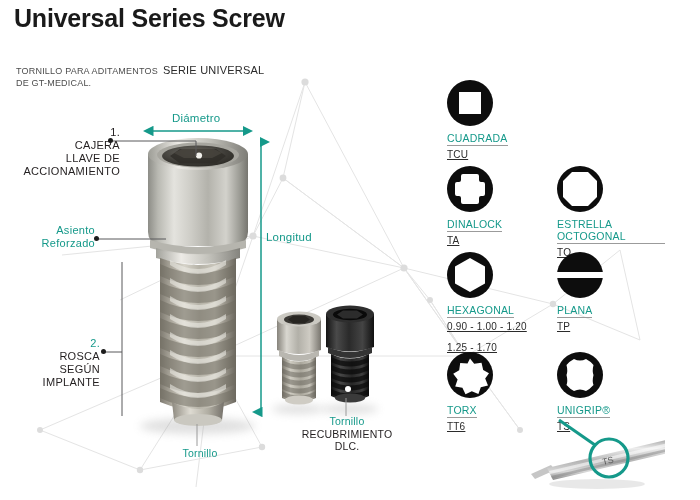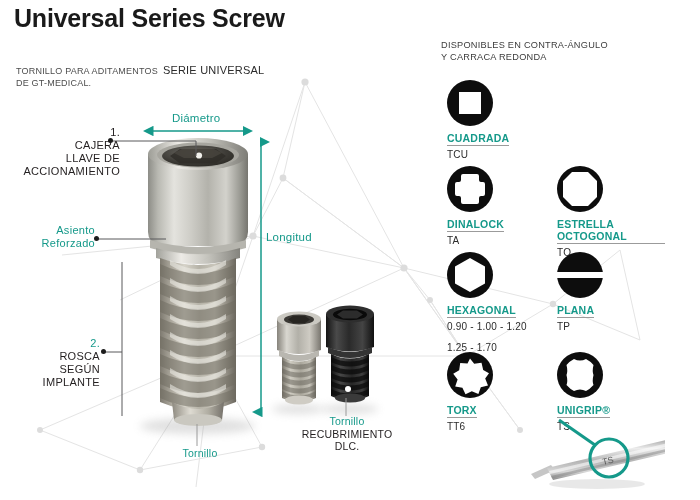--- a/index.html
+++ b/index.html
@@ -50,23 +50,23 @@
 
   
   .panel-head{
     position:absolute;left:441px;top:40px;z-index:6;
     font-size:9.2px;color:#3c3c3c;line-height:11.5px;letter-spacing:.25px;
   }
   .drv{position:absolute;z-index:6;width:110px;text-align:left;}
   .drv .ico{position:relative;width:46px;height:46px;display:block;}
   .drv .name{
     display:inline-block;font-size:10.5px;color:#15998a;letter-spacing:.2px;
-    border-bottom:1.4px solid #9b9b9b;padding-bottom:1px;margin-top:6px;font-weight:bold;
+    border-bottom:1.4px solid #9b9b9b;padding-bottom:1px;margin-top:6px;
   }
-  .drv .code{display:block;font-size:10px;color:#2b2b2b;margin-top:3px;line-height:11.5px;letter-spacing:.2px;}
+  .drv .code{display:block;font-size:10px;color:#2b2b2b;margin-top:3px;line-height:11.5px;letter-spacing:.2px;text-decoration:underline;}
 
   
   .disc{position:absolute;left:0;top:0;width:46px;height:46px;border-radius:50%;background:#0d0d0d;}
   .cut{position:absolute;background:#ffffff;}
 
   
   .screw{position:absolute;z-index:3;}
   .shadow{position:absolute;border-radius:50%;filter:blur(4px);opacity:.30;background:#9a9a9a;z-index:2;}
 
   
@@ -319,24 +319,20 @@
 
   <div class="cap cap-main">
     <div class="teal">Tornillo</div>
   </div>
 
   <div class="cap cap-dina">
     <div class="teal">Tornillo</div>
     <div class="blk">RECUBRIMIENTO DLC.</div>
   </div>
 
-  <div class="panel-head">
-    <div>DISPONIBLES EN CONTRA-ÁNGULO</div>
-    <div>Y CARRACA REDONDA</div>
-  </div>
 
   <div class="drv" style="left:447px;top:80px;">
     <span class="ico">
       <span class="disc"></span>
       <span class="cut" style="left:12px;top:12px;width:22px;height:22px;"></span>
     </span>
     <span class="name">CUADRADA</span>
     <span class="code">TCU</span>
   </div>
 

